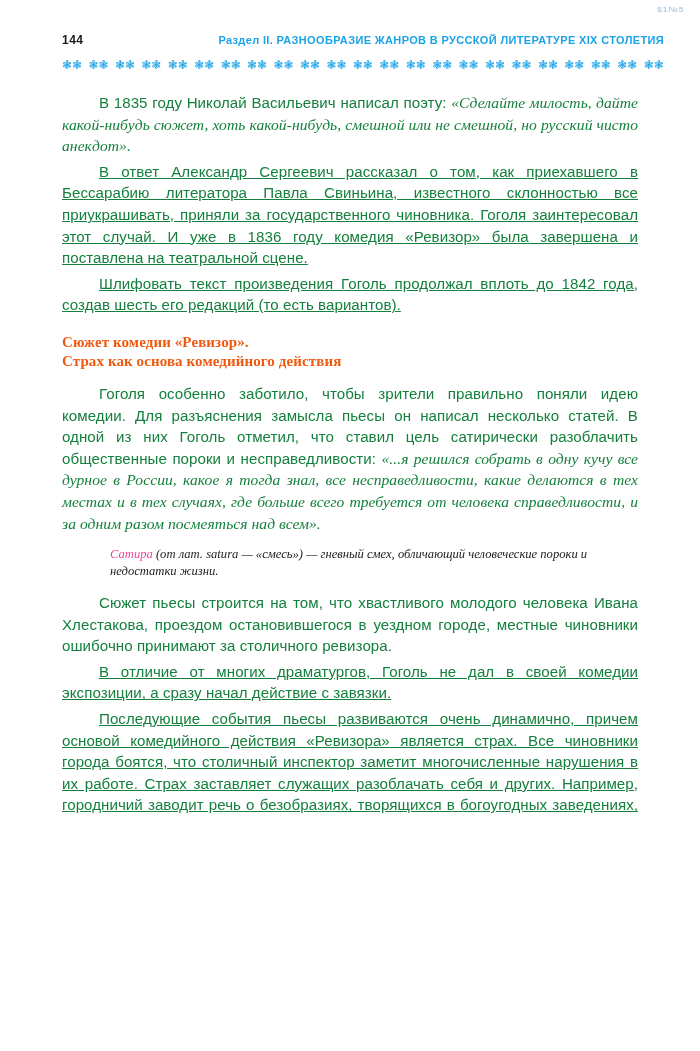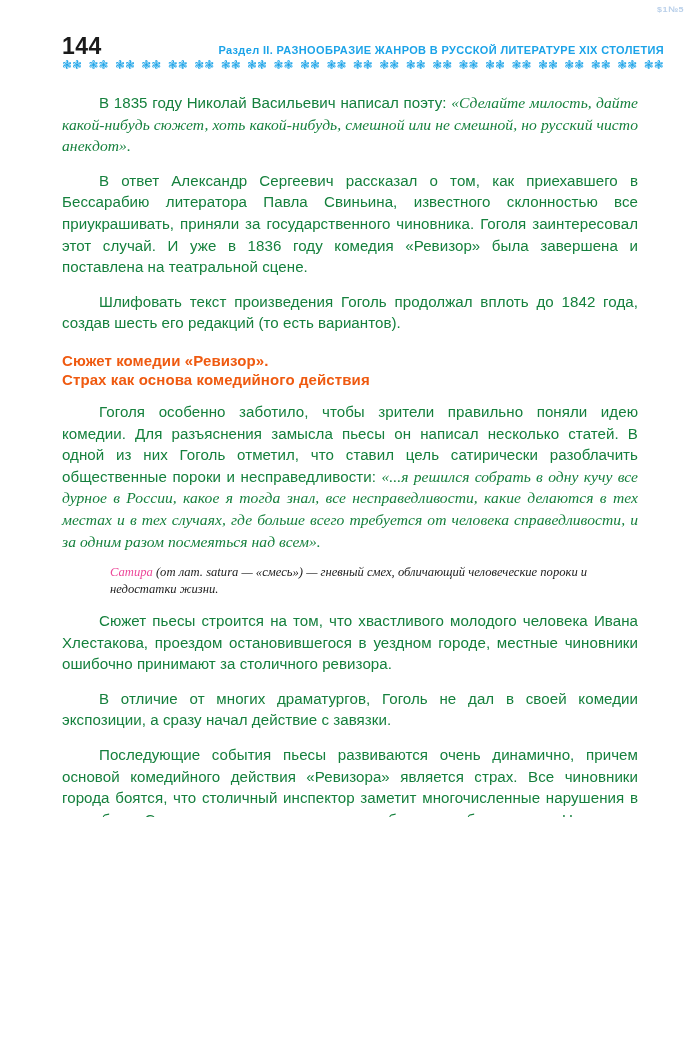--- a/index.html
+++ b/index.html
@@ -37,21 +37,21 @@
   .runhead {
     position: absolute;
     top: 33px;
     left: 62px;
     right: 36px;
     height: 20px;
     display: flex;
     align-items: baseline;
   }
   .folio {
-    font-size: 23px;
+    font-size: 12px;
     font-weight: bold;
     color: #1a1a1a;
     font-family: "Liberation Sans", sans-serif;
     letter-spacing: 0.5px;
   }
   .runhead-title {
     flex: 1;
     text-align: right;
     font-size: 11px;
     font-weight: bold;
@@ -100,35 +100,35 @@
     font-size: 15.1px;
     line-height: 21.6px;
     color: #15803d;
     text-align: justify;
     text-indent: 37px;
     font-family: "Liberation Sans", sans-serif;
     letter-spacing: 0.05px;
     -webkit-hyphens: manual;
     hyphens: manual;
   }
-  p.body + p.body { margin-top: 13px; }
+  p.body + p.body { margin-top: 4px; text-decoration: underline; }
   .it {
     font-style: italic;
     font-family: "Liberation Serif", serif;
     font-size: 15.6px;
   }
 
   
   .section-head {
     margin: 17px 0 11px 0;
     color: #ef5a10;
     font-weight: bold;
     font-size: 15px;
     line-height: 19.5px;
-    font-family: Liberation Sans, sans-serif;
+    font-family: Liberation Serif, serif;
     letter-spacing: 0.1px;
   }
   .section-head .ln { display: block; }
 
   
   .term-block {
     margin: 12px 0 12px 0;
     padding-left: 48px;
     font-style: italic;
     font-size: 12.6px;

